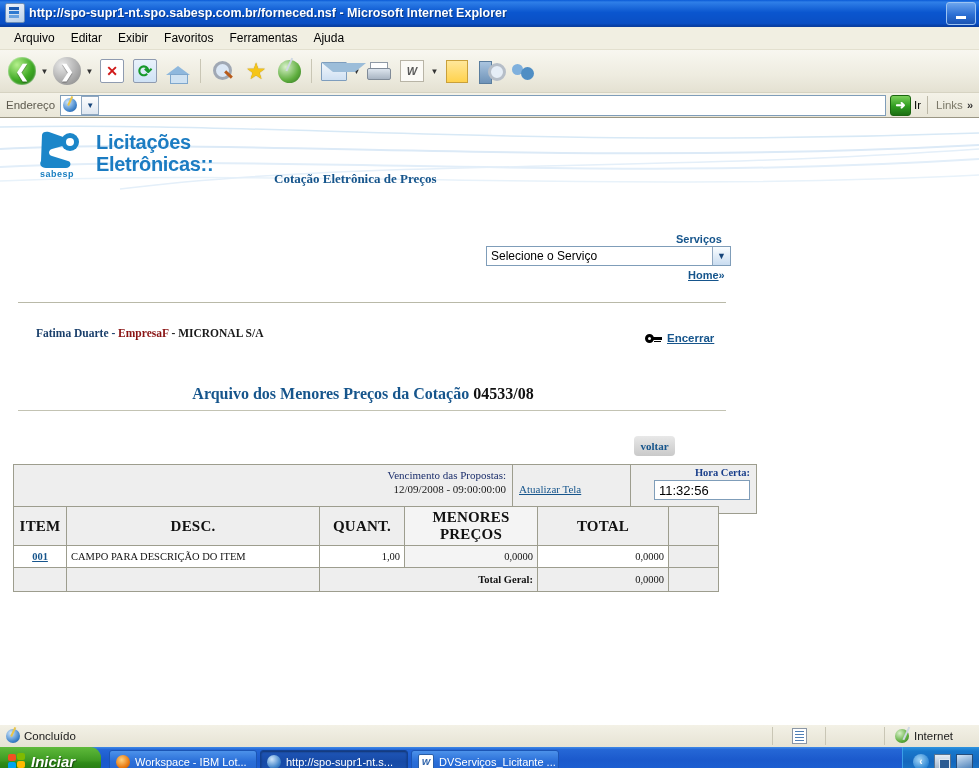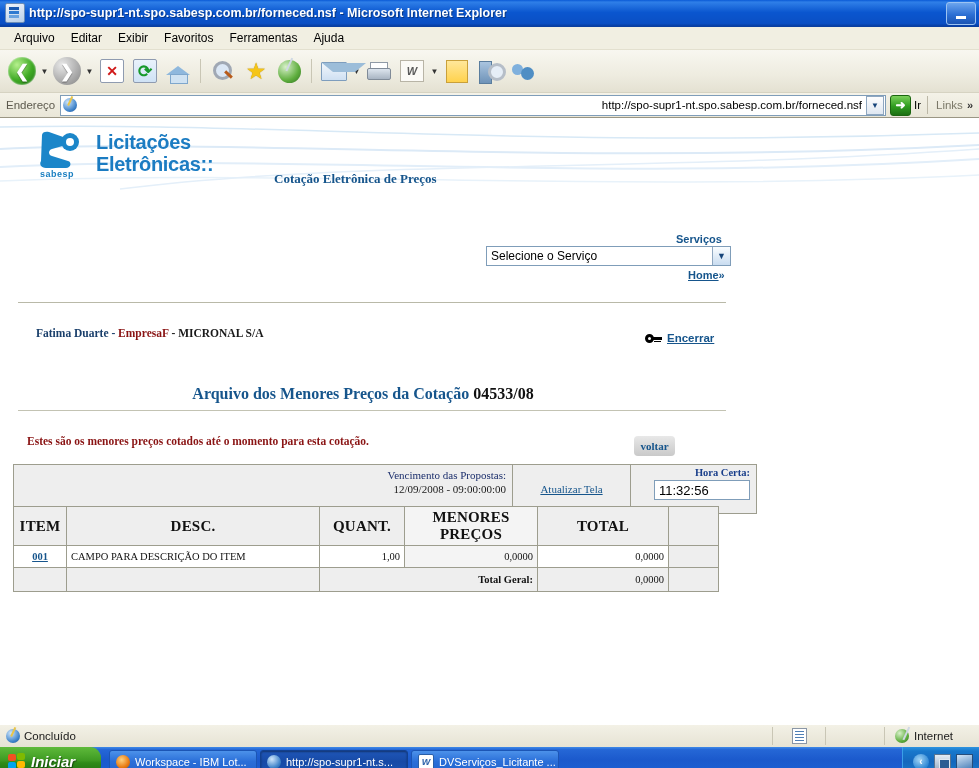--- a/index.html
+++ b/index.html
@@ -213,21 +213,21 @@
   .tbl-top{
     position:absolute;left:13px;top:345px;width:706px;
     border-collapse:collapse;table-layout:fixed;
   }
   .tbl-top td{
     border:1px solid #9d9d8e;background:#eeeeee;height:42px;vertical-align:top;
     padding:3px 6px;font-size:11px;color:#1a2d6b;
   }
   .venc{text-align:right;line-height:14px;font-family:"Liberation Serif", serif;}
   .venc .d{color:#1a1a1a;}
-  .atual{text-align:center;vertical-align:middle !important;}
+  .atual{text-align:left;vertical-align:middle !important;}
   .atual a{color:#16558c;text-decoration:underline;font-size:11px;font-family:"Liberation Serif", serif;}
   .hora{text-align:right;padding-top:2px !important;}
   .hora .lbl{font-size:10.5px;font-weight:bold;color:#1a3f8b;font-family:"Liberation Serif", serif;}
   .hora-box{
     margin-top:2px;width:96px;height:20px;background:#fff;border:1px solid #7f9db9;
     float:right;display:flex;align-items:center;padding-left:4px;box-sizing:border-box;
     font-size:13px;color:#000;font-family:"Liberation Sans", sans-serif;
   }
   
   .tbl-items{
@@ -386,21 +386,20 @@
     </div>
   <div class="tbtn">
       <span class="people"></span>
     </div>
 </div>
 
 <div class="addrbar">
   <div class="addr-label">Endereço</div>
   <div class="addr-input">
     <span class="ie-mini"></span>
-    <span class="addr-url">http://spo-supr1-nt.spo.sabesp.com.br/forneced.nsf</span>
     <span class="addr-caret">▼</span>
   </div>
   <div class="go-btn">
     <span class="go-sq">➜</span>
     <span class="go-lbl">Ir</span>
   </div>
   <div class="addr-sep"></div>
   <div class="links-lbl">Links</div>
   <div class="chev2">»</div>
 </div>
@@ -453,21 +452,20 @@
     <span class="key-ic"></span>
     <span class="enc-txt">Encerrar</span>
   </div>
 
   <div class="h1wrap">
     <span class="h1a">Arquivo dos Menores Preços da Cotação</span>
     <span class="h1b">04533/08</span>
   </div>
   <div class="h1-rule"></div>
 
-  <div class="notice">Estes são os menores preços cotados até o momento para esta cotação.</div>
   <div class="voltar">voltar</div>
 
   <table class="tbl-top">
     <tbody>
         <tr>
       <td style="width:486px" class="venc">
         <div>Vencimento das Propostas:</div>
         <div class="d">12/09/2008 - 09:00:00:00</div>
       </td>
       <td style="width:105px" class="atual">

